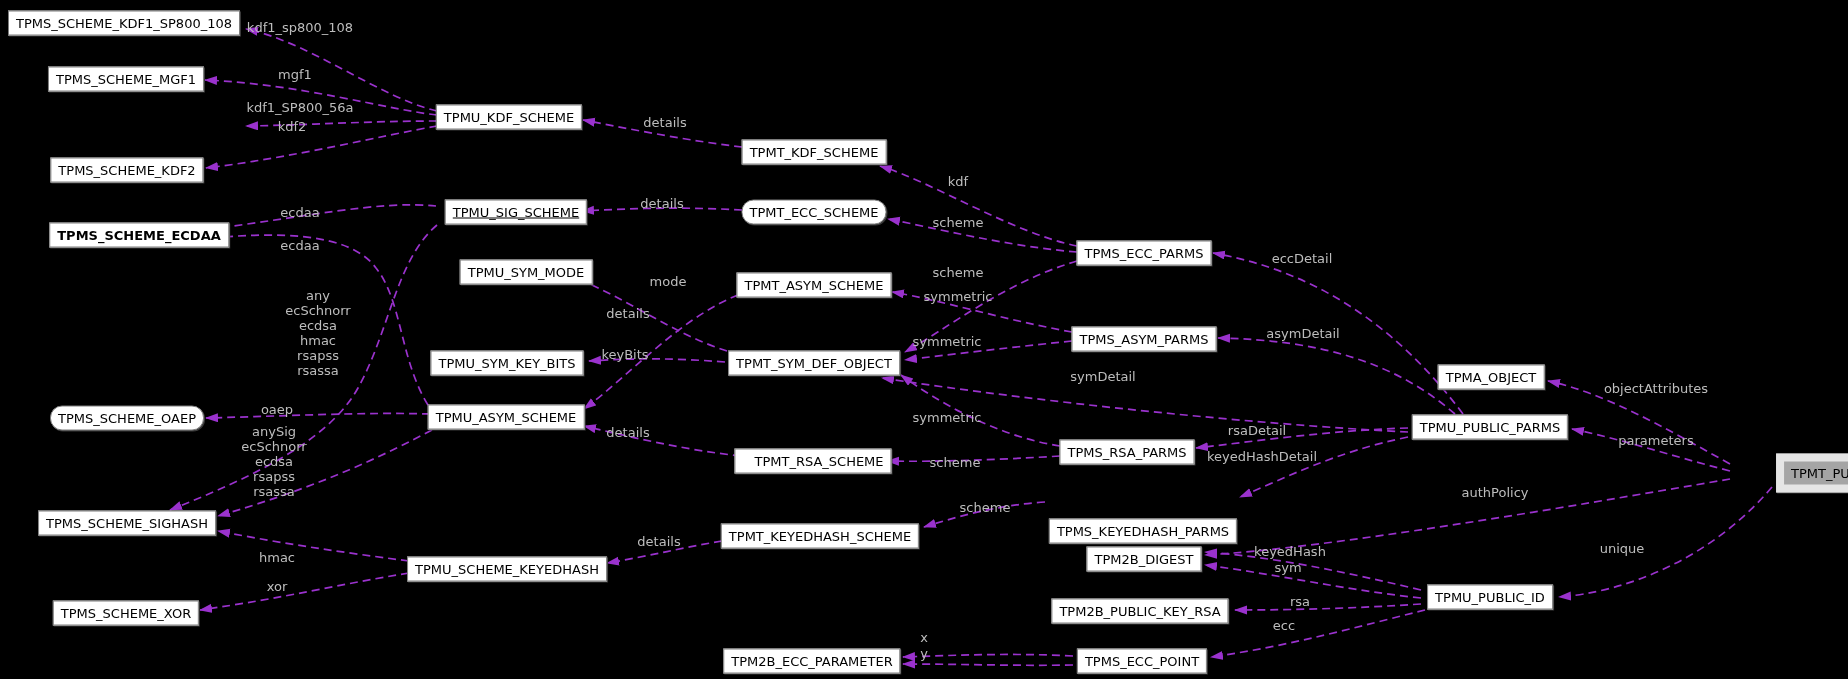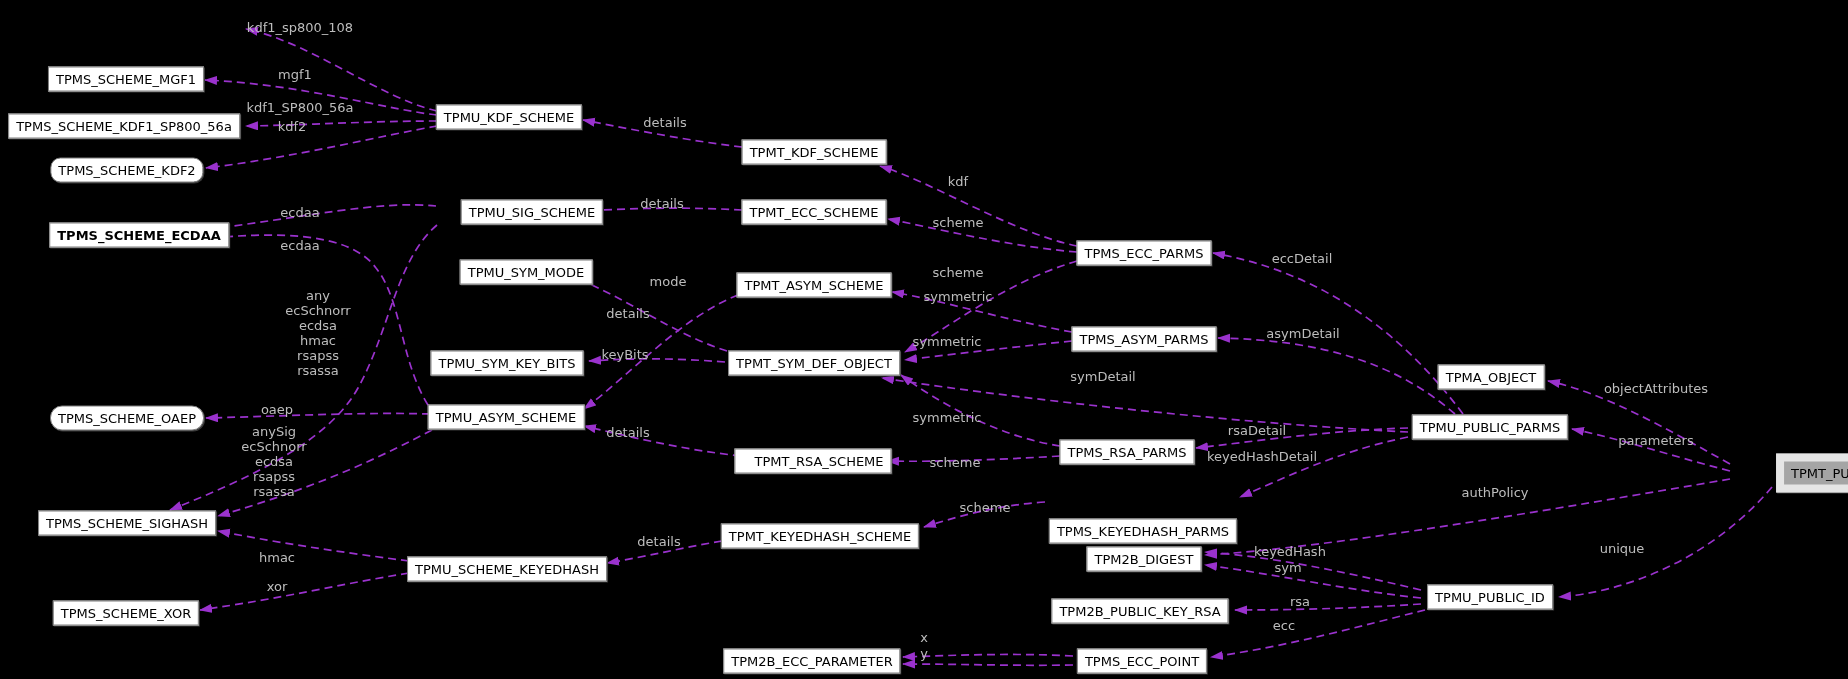--- a/index.html
+++ b/index.html
@@ -117,35 +117,35 @@
     <div class="elabel" style="left: 1656px; top: 388px;">objectAttributes</div>
     <div class="elabel" style="left: 1656px; top: 440px;">parameters</div>
     <div class="elabel" style="left: 1495px; top: 492px;">authPolicy</div>
     <div class="elabel" style="left: 1622px; top: 548px;">unique</div>
     <div class="elabel" style="left: 1290px; top: 551px;">keyedHash</div>
     <div class="elabel" style="left: 1288px; top: 567px;">sym</div>
     <div class="elabel" style="left: 1283px; top: 601px; margin-left: 17px;">rsa</div>
     <div class="elabel" style="left: 1284px; top: 625px;">ecc</div>
     <div class="elabel" style="left: 924px; top: 637px;">x</div>
     <div class="elabel" style="left: 924px; top: 653px;">y</div>
+    <div class="node" style="left: 124px; top: 23px;">TPMS_SCHEME_KDF1_SP800_108</div>
     <div class="node" style="left: 126px; top: 79px;">TPMS_SCHEME_MGF1</div>
-    <div class="node" style="left: 124px; top: 126px;">TPMS_SCHEME_KDF1_SP800_56a</div>
-    <div class="node" style="left: 127px; top: 170px; border-radius: 10px;">TPMS_SCHEME_KDF2</div>
+    <div class="node" style="left: 127px; top: 170px;">TPMS_SCHEME_KDF2</div>
     <div class="node" style="left: 139px; top: 235px; font-weight: bold;">TPMS_SCHEME_ECDAA</div>
     <div class="node" style="left: 127px; top: 418px; border-radius: 12px;">TPMS_SCHEME_OAEP</div>
     <div class="node" style="left: 127px; top: 523px;">TPMS_SCHEME_SIGHASH</div>
     <div class="node" style="left: 126px; top: 613px;">TPMS_SCHEME_XOR</div>
     <div class="node" style="left: 509px; top: 117px;">TPMU_KDF_SCHEME</div>
-    <div class="node" style="left: 532px; top: 212px;">TPMU_SIG_SCHEME</div>
+    <div class="node" style="left: 516px; top: 212px; text-decoration: underline;">TPMU_SIG_SCHEME</div>
     <div class="node" style="left: 508px; top: 272px; margin-left: 18px;">TPMU_SYM_MODE</div>
     <div class="node" style="left: 507px; top: 363px;">TPMU_SYM_KEY_BITS</div>
     <div class="node" style="left: 506px; top: 417px;">TPMU_ASYM_SCHEME</div>
     <div class="node" style="left: 507px; top: 569px;">TPMU_SCHEME_KEYEDHASH</div>
     <div class="node" style="left: 814px; top: 152px;">TPMT_KDF_SCHEME</div>
-    <div class="node" style="left: 814px; top: 212px;">TPMT_ECC_SCHEME</div>
+    <div class="node" style="left: 814px; top: 212px; border-radius: 12px;">TPMT_ECC_SCHEME</div>
     <div class="node" style="left: 814px; top: 285px;">TPMT_ASYM_SCHEME</div>
     <div class="node" style="left: 814px; top: 363px;">TPMT_SYM_DEF_OBJECT</div>
     <div class="node" style="left: 813px; top: 461px; padding-left: 19px;">TPMT_RSA_SCHEME</div>
     <div class="node" style="left: 820px; top: 536px;">TPMT_KEYEDHASH_SCHEME</div>
     <div class="node" style="left: 812px; top: 661px;">TPM2B_ECC_PARAMETER</div>
     <div class="node" style="left: 1144px; top: 253px;">TPMS_ECC_PARMS</div>
     <div class="node" style="left: 1144px; top: 339px;">TPMS_ASYM_PARMS</div>
     <div class="node" style="left: 1127px; top: 452px;">TPMS_RSA_PARMS</div>
     <div class="node" style="left: 1143px; top: 531px; text-align: right;">TPMS_KEYEDHASH_PARMS</div>
     <div class="node" style="left: 1144px; top: 559px;">TPM2B_DIGEST</div>

